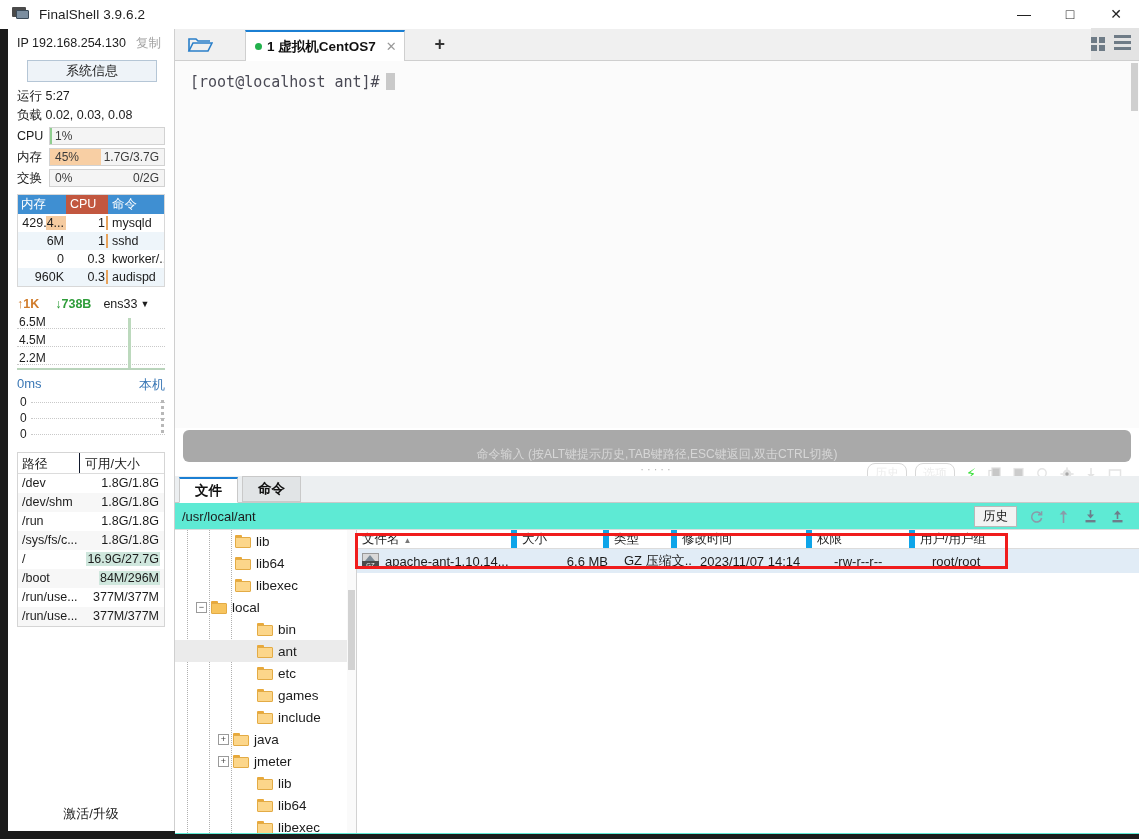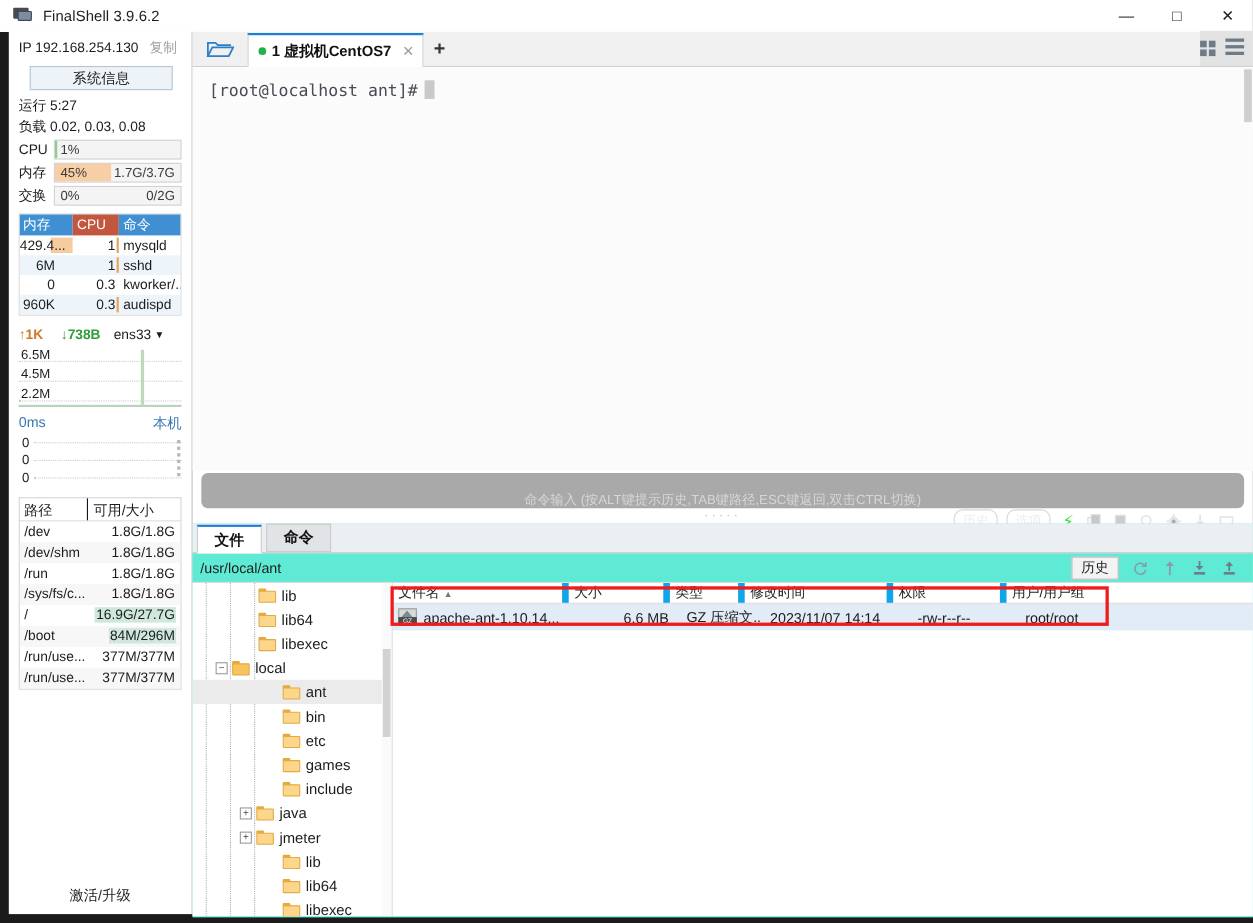--- a/index.html
+++ b/index.html
@@ -88,21 +88,21 @@
 
   
   .proc-table { margin: 6px 9px 0 9px; border: 1px solid #d8d8d8; }
   .proc-head { display: flex; height: 19px; }
   .proc-head .c1 { width: 48px; background: #3f8fd2; color: #fff; font-size: 12.5px; padding-left: 3px; line-height: 19px; }
   .proc-head .c2 { width: 42px; background: #c2573f; color: #fff; font-size: 12.5px; padding-left: 4px; line-height: 19px; }
   .proc-head .c3 { flex: 1; background: #3f8fd2; color: #fff; font-size: 12.5px; padding-left: 4px; line-height: 19px; }
   .proc-row { display: flex; height: 18px; font-size: 12.5px; color: #1c1c1c; }
   .proc-row:nth-child(odd) { background: #ffffff; }
   .proc-row:nth-child(even) { background: #eef5fa; }
-  .proc-row .c1 { width: 48px; text-align: right; padding-right: 16px; line-height: 18px; position: relative; }
+  .proc-row .c1 { width: 48px; text-align: right; padding-right: 2px; line-height: 18px; position: relative; }
   .proc-row .c1 .mbar { position: absolute; right: 0; top: 2px; bottom: 2px; background: #f5cba0; z-index: 0; }
   .proc-row .c1 span { position: relative; z-index: 1; }
   .proc-row .c2 { width: 42px; text-align: right; padding-right: 3px; line-height: 18px; position: relative; }
   .proc-row .c2 .cbar { position: absolute; right: 0; top: 2px; bottom: 2px; width: 2px; background: #e8a35c; }
   .proc-row .c3 { flex: 1; padding-left: 4px; line-height: 18px; overflow: hidden; white-space: nowrap; }
 
   
   .net-head { display: flex; align-items: center; margin: 8px 9px 0 9px; height: 18px; font-size: 12.5px; }
   .net-up { color: #d07b2a; font-weight: bold; }
   .net-down { color: #2f9d3a; font-weight: bold; margin-left: 16px; }
@@ -146,21 +146,21 @@
     font-size: 13px; color: #1c1c1c;
   }
 
   
   .main {
     position: absolute; left: 175px; top: 29px; width: 964px; height: 802px;
     background: #ffffff;
   }
   .tabbar {
     position: relative; height: 32px; background: #f0f0f0;
-    border-bottom: 1px solid #cfcfcf; display: flex; align-items: flex-end;
+    border-bottom: 1px solid #cfcfcf; display: flex; align-items: flex-end; gap: 20px;
   }
   .folder-btn {
     width: 50px; height: 32px; display: flex; align-items: center; justify-content: center;
   }
   .term-tab {
     height: 31px; min-width: 148px; background: #fff;
     border-top: 2px solid #1b7fd3; border-left: 1px solid #cfcfcf; border-right: 1px solid #cfcfcf;
     display: flex; align-items: center; padding: 0 7px 0 9px; margin-bottom: -1px;
   }
   .tab-dot { width: 7px; height: 7px; border-radius: 50%; background: #22b14c; margin-right: 5px; }
@@ -580,37 +580,37 @@
               </div>
               <div class="tnode">
                 <span class="guide" style="width:21px"></span>
                 <span class="exp">−</span>
                 <span class="folder open">
                   <span class="tabf"></span>
                   <span class="body"></span>
                 </span>
                 <span>local</span>
               </div>
+              <div class="tnode">
+                <span class="guide" style="width:65px"></span>
+                <span class="guide" style="width:13px"></span>
+                <span class="folder">
+                  <span class="tabf"></span>
+                  <span class="body"></span>
+                </span>
+                <span>bin</span>
+              </div>
               <div class="tnode sel">
                 <span class="guide" style="width:65px"></span>
                 <span class="guide" style="width:13px"></span>
                 <span class="folder">
                   <span class="tabf"></span>
                   <span class="body"></span>
                 </span>
                 <span>ant</span>
-              </div>
-              <div class="tnode">
-                <span class="guide" style="width:65px"></span>
-                <span class="guide" style="width:13px"></span>
-                <span class="folder">
-                  <span class="tabf"></span>
-                  <span class="body"></span>
-                </span>
-                <span>bin</span>
               </div>
               <div class="tnode">
                 <span class="guide" style="width:65px"></span>
                 <span class="guide" style="width:13px"></span>
                 <span class="folder">
                   <span class="tabf"></span>
                   <span class="body"></span>
                 </span>
                 <span>etc</span>
               </div>

